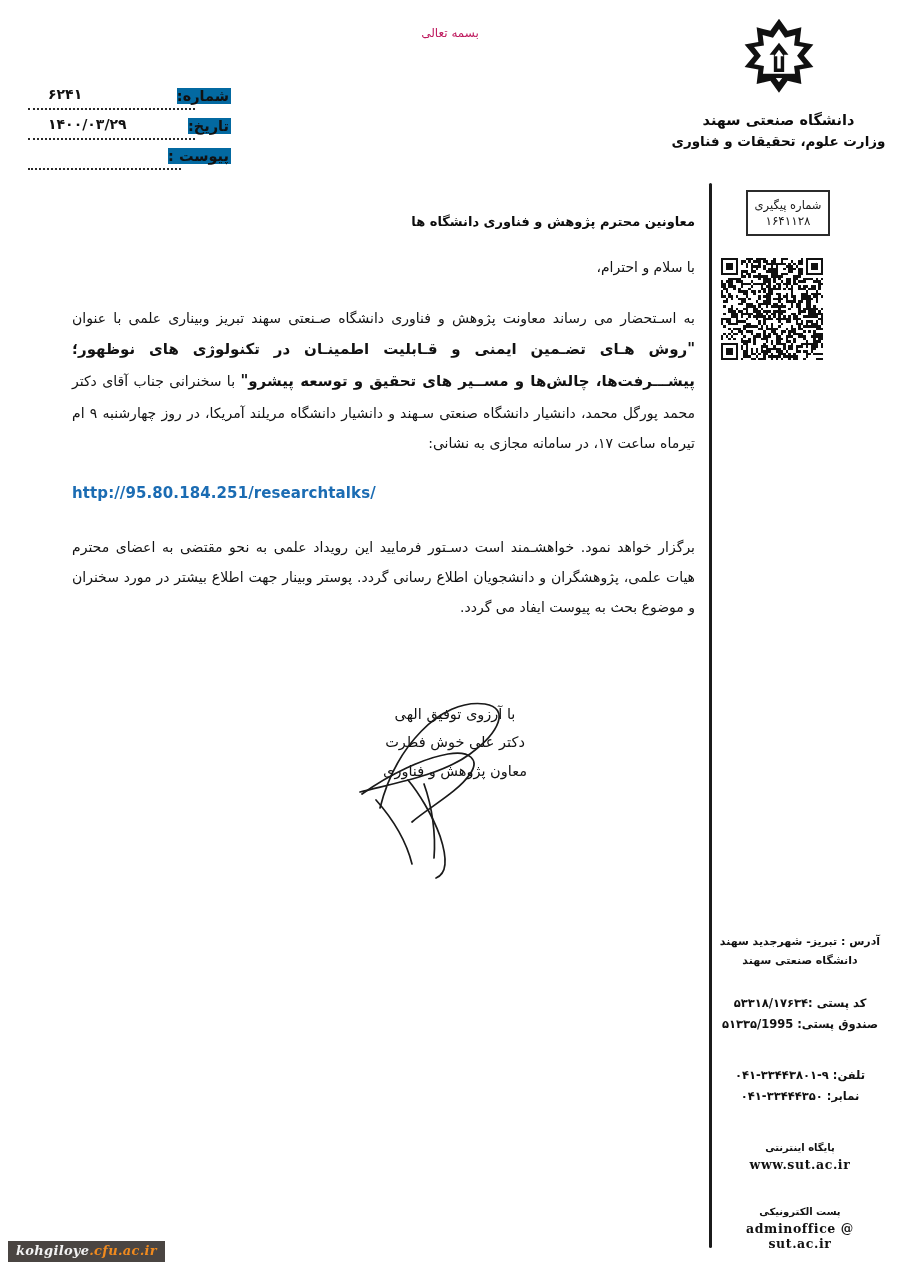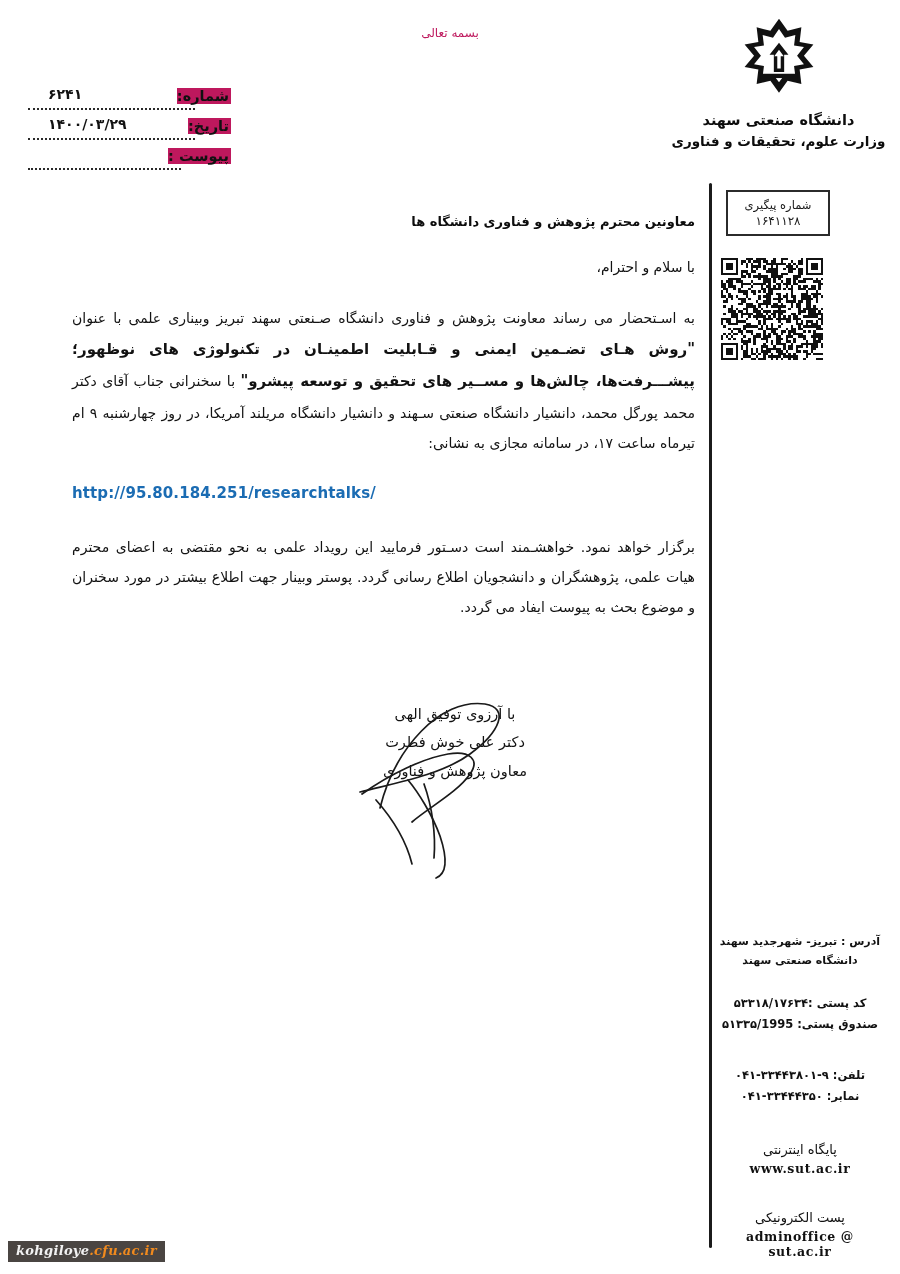--- a/index.html
+++ b/index.html
@@ -70,21 +70,21 @@
   .field-row {
     position: relative;
     height: 30px;
   }
   .field-label {
     position: absolute;
     right: 0; top: 0;
     font-size: 14.5px;
     font-weight: 700;
     color: #111;
-    background: #be185d;
+    background: #0369a1;
     padding-right: 2px;
     z-index: 2;
   }
   .field-dots {
     position: absolute;
     right: 36px; left: 2px;
     bottom: 8px;
     border-bottom: 2px dotted #2a2a2a;
     height: 0;
     z-index: 0;
@@ -110,21 +110,21 @@
     width: 3px;
     height: 1065px;
     background: #1b1b1b;
     border-radius: 2px;
   }
 
   
   .tracking-box {
     position: absolute;
     top: 190px; right: 70px;
-    width: 104px; height: 46px;
+    width: 84px; height: 46px;
     border: 2px solid #2b2b2b;
     display: flex; flex-direction: column;
     align-items: center; justify-content: center;
     gap: 2px;
     background: #fff;
   }
   .tracking-label { font-size: 11.5px; color: #1a1a1a; white-space: nowrap; }
   .tracking-value { font-size: 12px; color: #1a1a1a; letter-spacing: .5px; }
 
   
@@ -226,22 +226,22 @@
     line-height: 1.75;
   }
   .fc-group { margin-top: 22px; }
   .fc-line {
     font-size: 11.5px;
     font-weight: 700;
     line-height: 1.85;
     letter-spacing: .2px;
   }
   .fc-heading {
-    font-size: 13px;
-    font-weight: 400;
+    font-size: 10px;
+    font-weight: 700;
     margin-bottom: 4px;
   }
   .fc-latin {
     font-family: "DejaVu Serif", "Liberation Serif", serif;
     font-size: 12.5px;
     font-weight: 700;
     direction: ltr;
     letter-spacing: .6px;
   }
   .fc-gap-lg { margin-top: 30px; }

